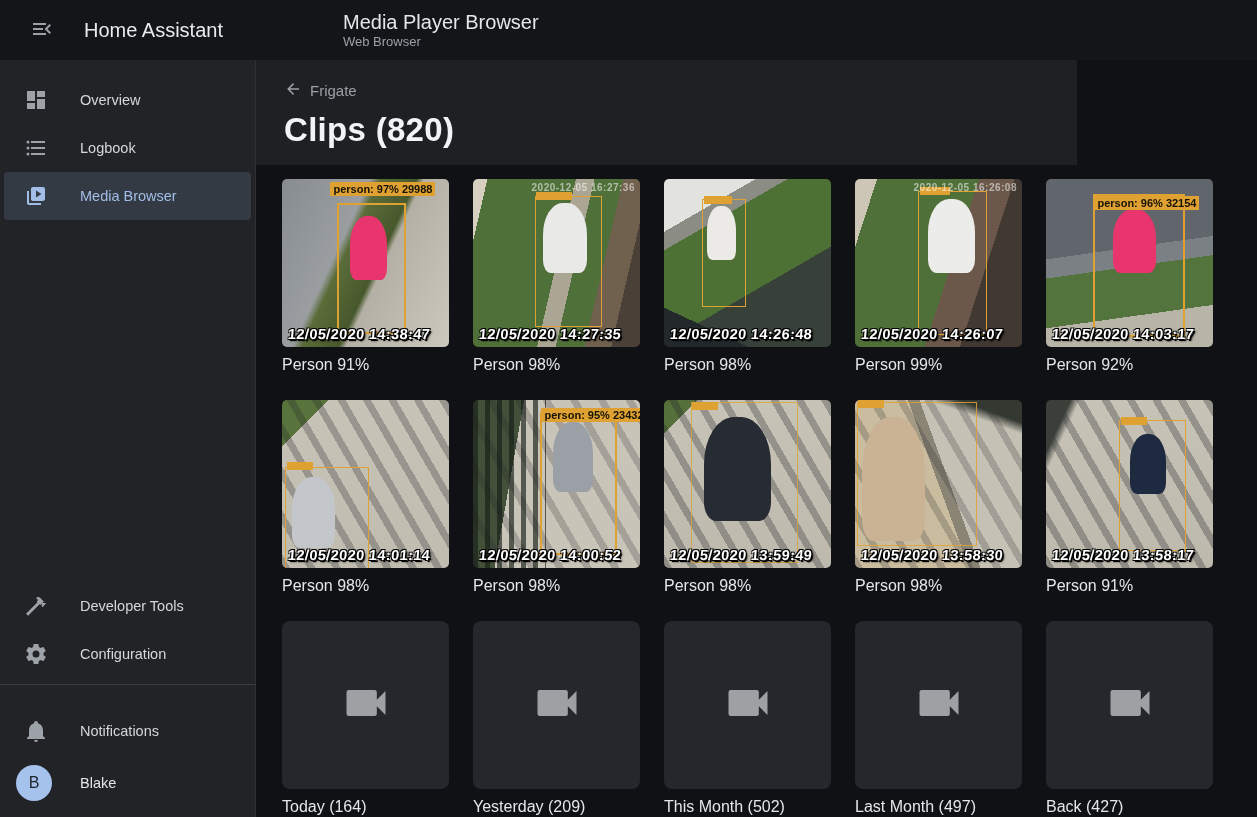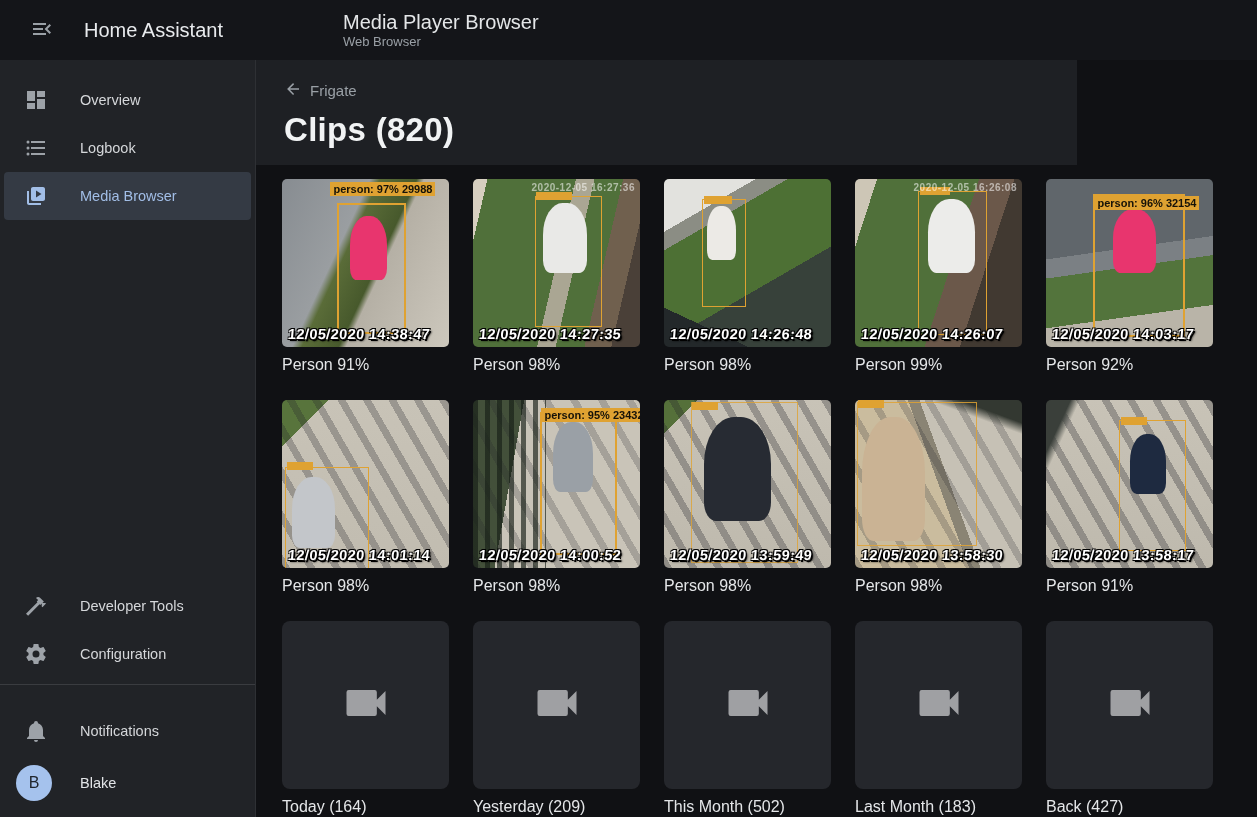--- a/index.html
+++ b/index.html
@@ -372,21 +372,21 @@
     </div>
 
     <div class="card">
       <div class="folder">
         <span>
           <svg viewBox="0 0 24 24" width="52" height="52" fill="currentColor" style="color:#9fa0a3">
               <path d="M17,10.5V7A1,1 0 0,0 16,6H4A1,1 0 0,0 3,7V17A1,1 0 0,0 4,18H16A1,1 0 0,0 17,17V13.5L21,17.5V6.5L17,10.5Z"></path>
             </svg>
         </span>
       </div>
-      <div class="caption">Last Month (183)</div>
+      <div class="caption">Last Month (497)</div>
     </div>
 
     <div class="card">
       <div class="folder">
         <span>
           <svg viewBox="0 0 24 24" width="52" height="52" fill="currentColor" style="color:#9fa0a3">
               <path d="M17,10.5V7A1,1 0 0,0 16,6H4A1,1 0 0,0 3,7V17A1,1 0 0,0 4,18H16A1,1 0 0,0 17,17V13.5L21,17.5V6.5L17,10.5Z"></path>
             </svg>
         </span>
       </div>

